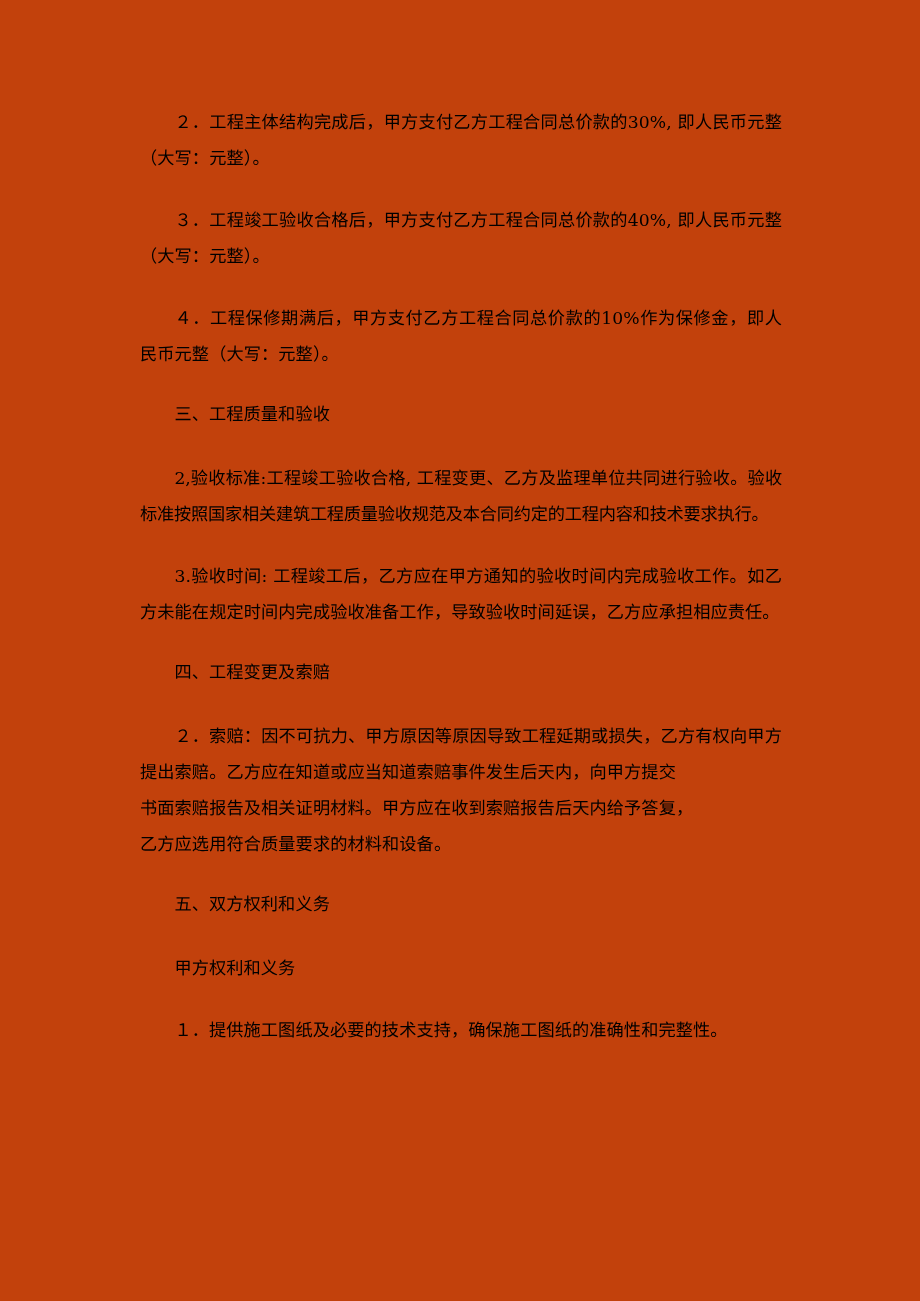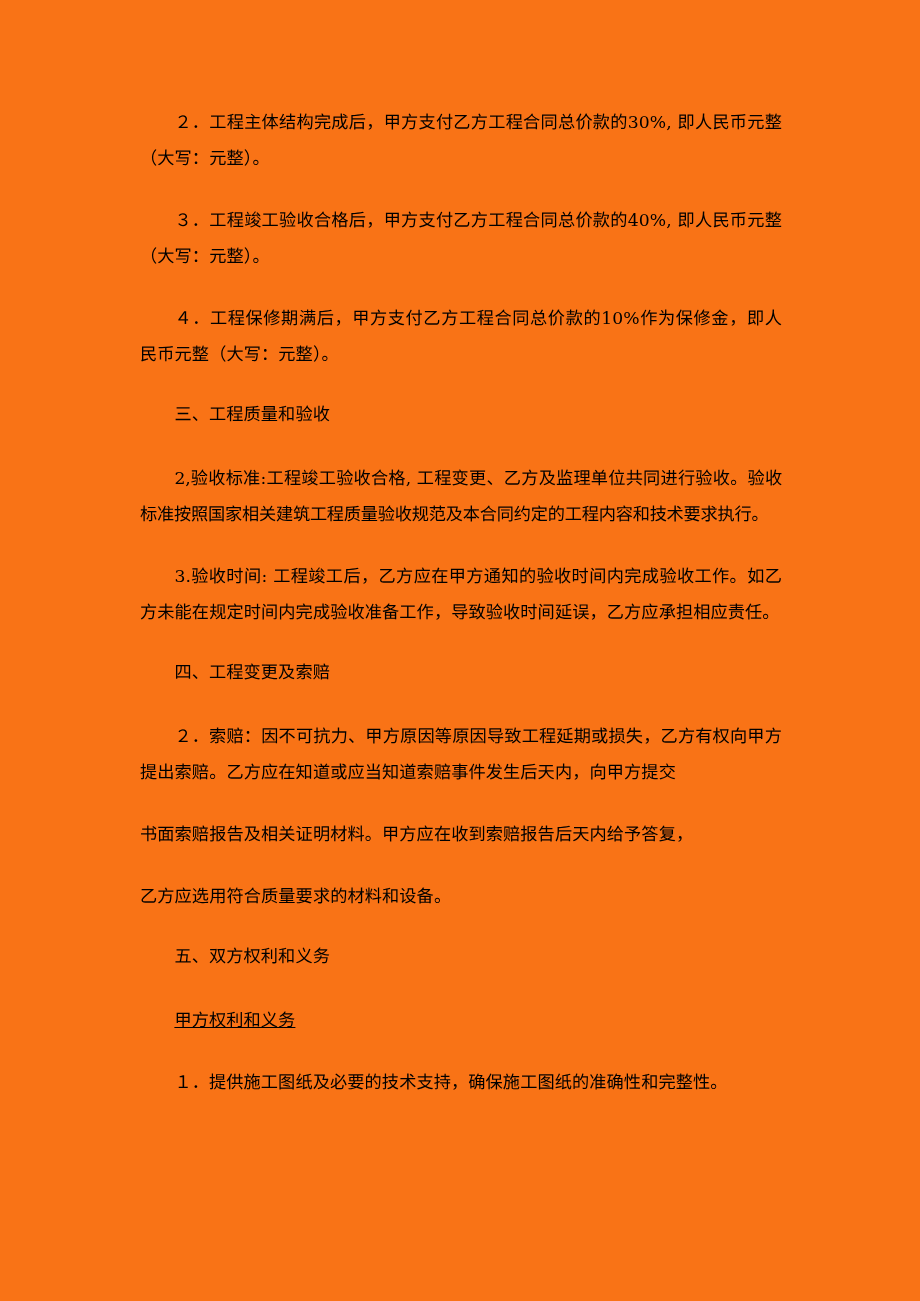--- a/index.html
+++ b/index.html
@@ -42,44 +42,42 @@
   .para.indent {
     text-indent: 2em;
   }
   .para.heading {
     text-indent: 2em;
     margin-bottom: 26px;
     font-family: Liberation Mono, monospace;
   }
   .para.subheading {
     text-indent: 2em;
-    text-decoration: underline;
   }
   
   .para.hardwrap {
     text-align: left;
     text-justify: auto;
   }
   .para.hardwrap .ln {
     display: block;
-    margin-top: 26px;
   }
   .para.hardwrap .ln.first {
     text-indent: 2em;
     text-align: justify;
     text-justify: inter-ideograph;
   }
   .para.tight {
     letter-spacing: -0.2px;
   }
 </style>
 </head>
 <body>
 
-<div class="page" style="background: #f97316;">
+<div class="page" style="background: #c2410c;">
   <div class="doc-body" style="color: rgb(0, 0, 0);">
 
     <p class="para indent">２．工程主体结构完成后，甲方支付乙方工程合同总价款的30%, 即人民币元整（大写：元整）。</p>
 
     <p class="para indent">３．工程竣工验收合格后，甲方支付乙方工程合同总价款的40%, 即人民币元整（大写：元整）。</p>
 
     <p class="para indent">４．工程保修期满后，甲方支付乙方工程合同总价款的10%作为保修金，即人民币元整（大写：元整）。</p>
 
     <p class="para heading">三、工程质量和验收</p>
 

